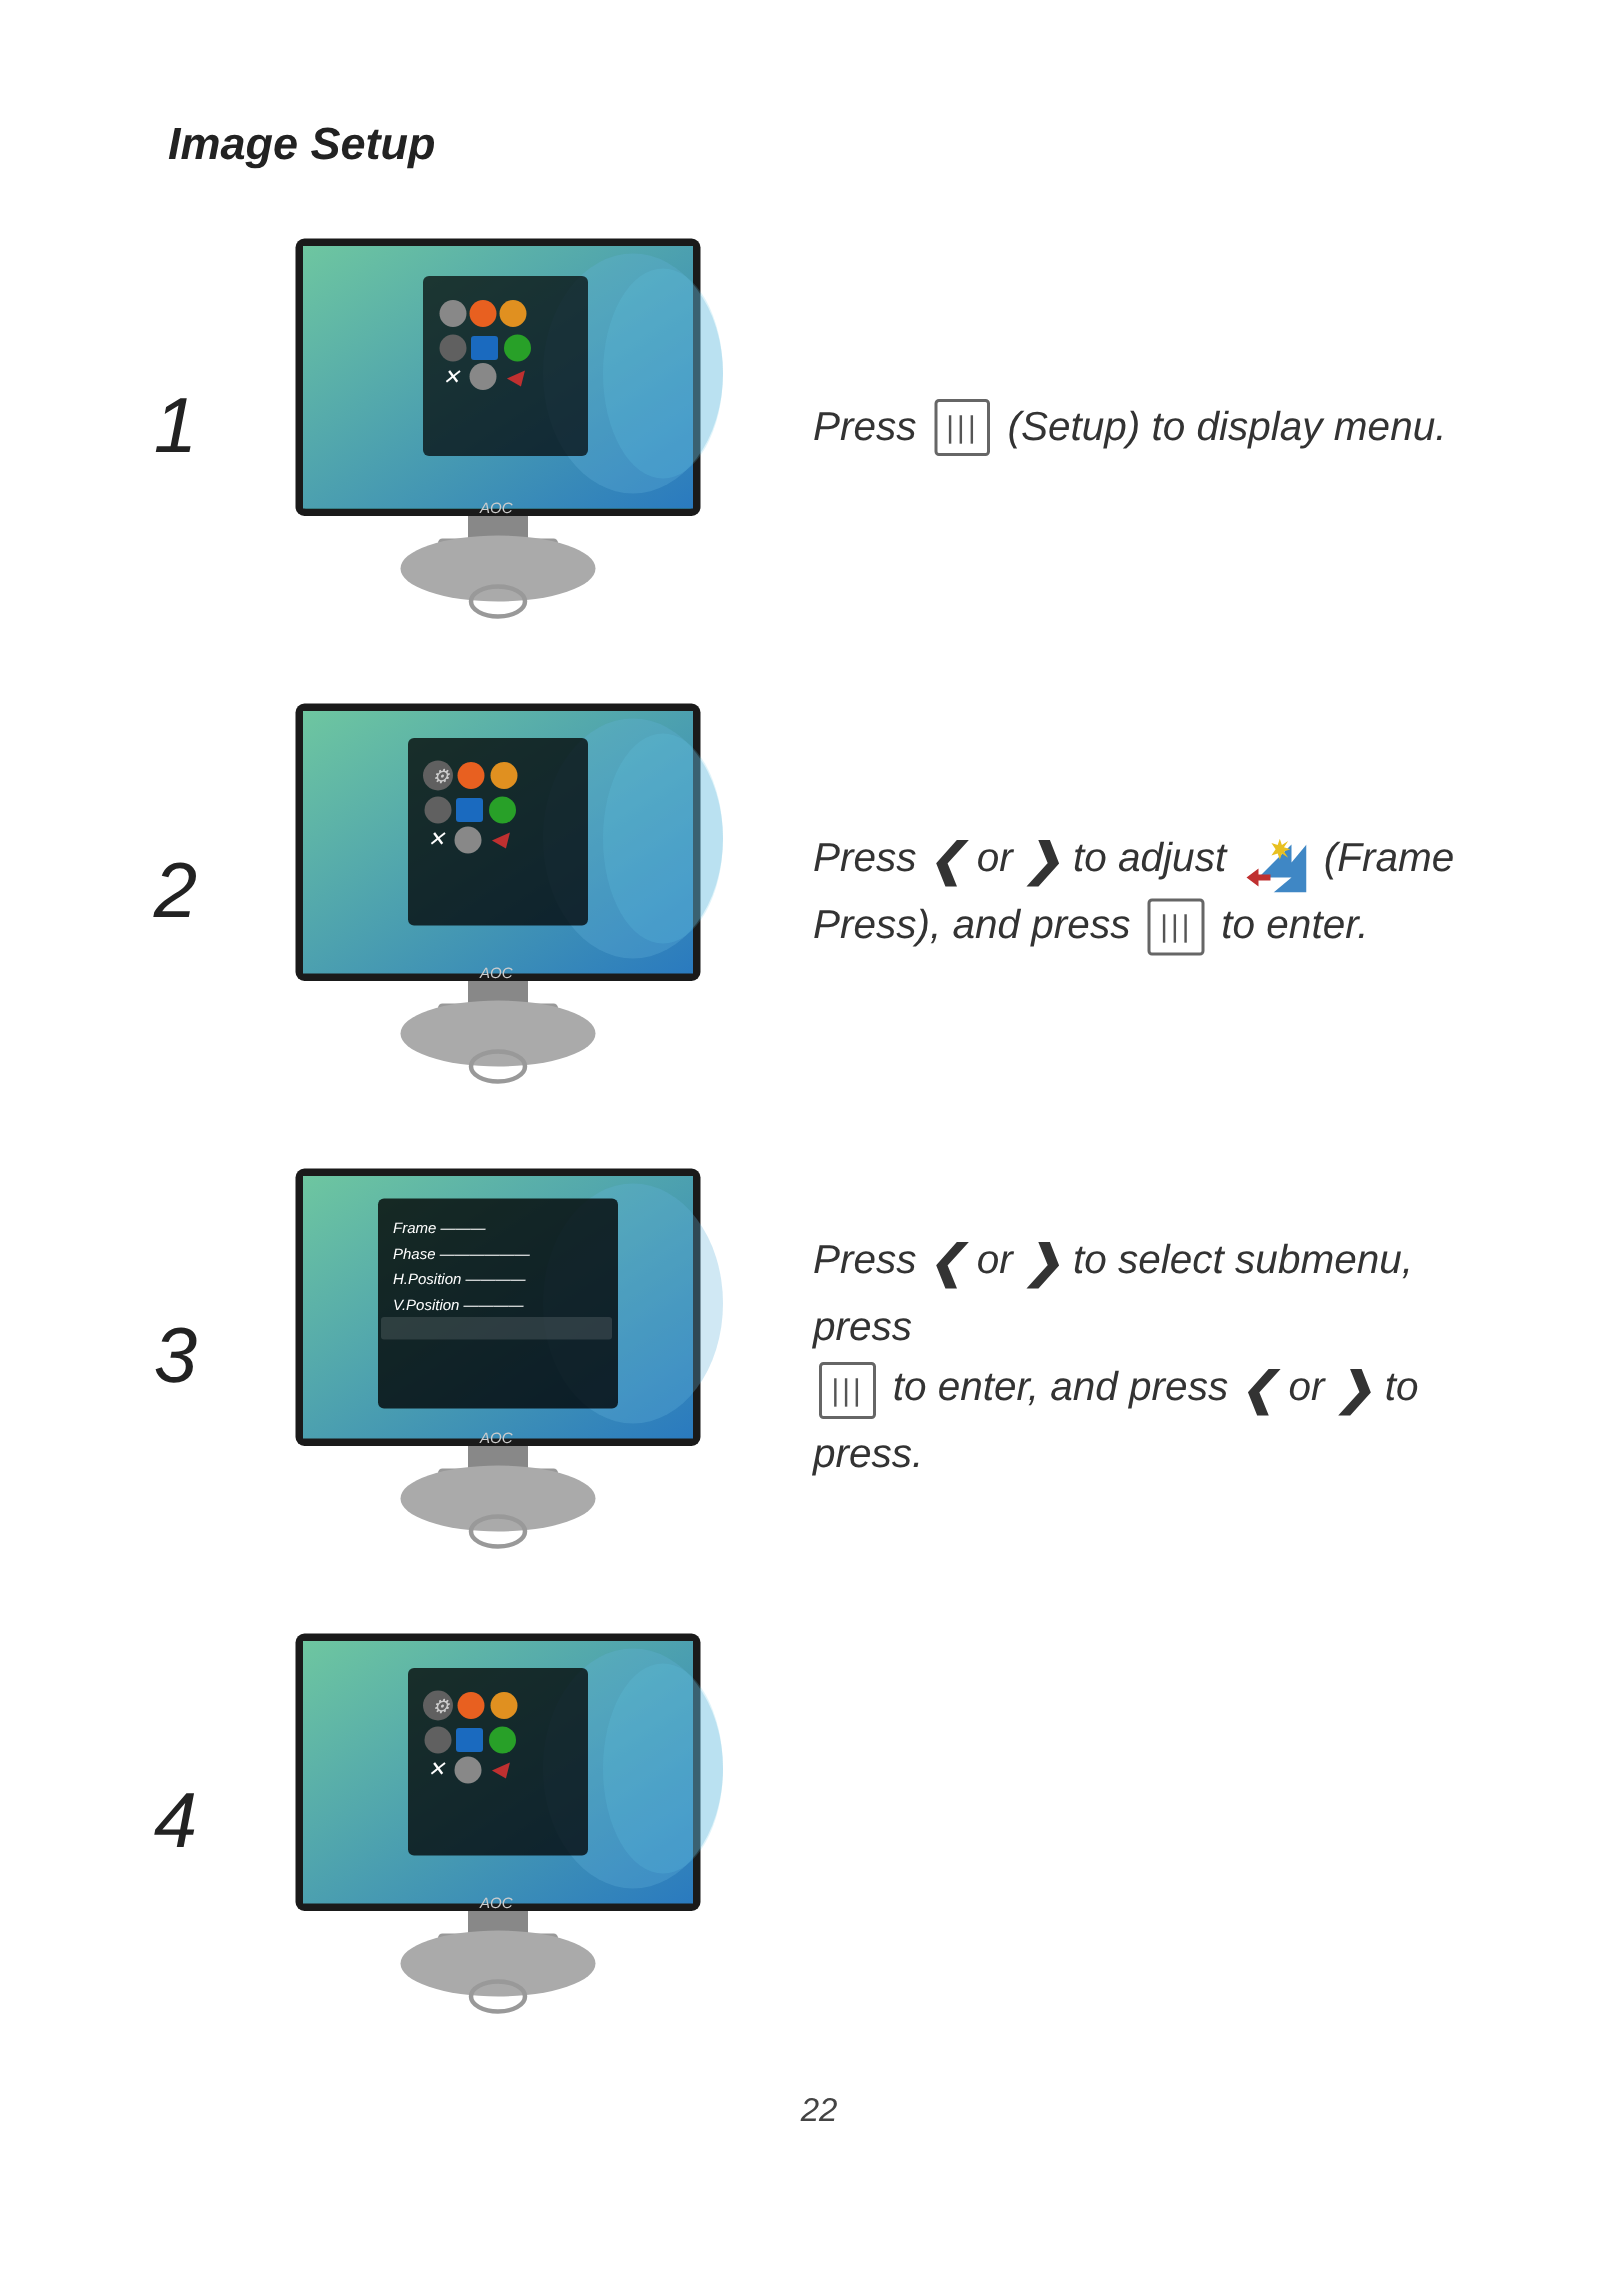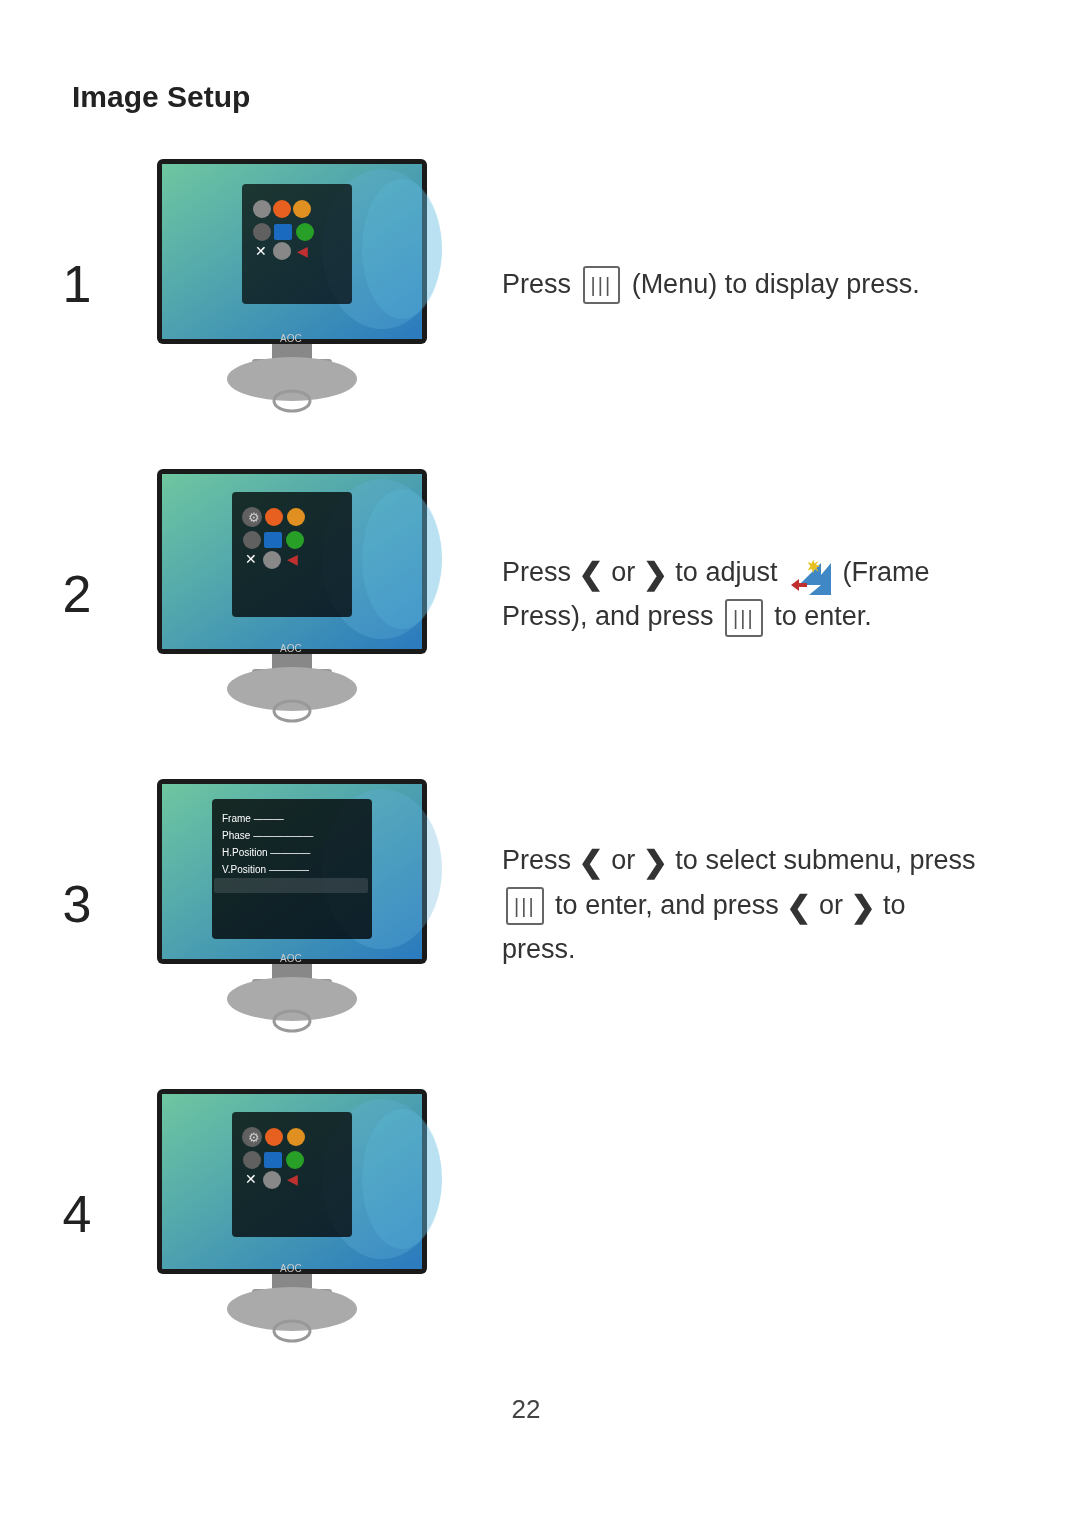--- a/index.html
+++ b/index.html
@@ -6,21 +6,22 @@
     body {
       width: 1080px;
       min-height: 1527px;
       background: #fff;
       font-family: Arial, sans-serif;
       font-size: 28px;
       color: #222;
       position: relative;
     }
     .page {
-      padding: 80px 80px 80px 52px;
+      padding: 80px 80px 80px 92px;
+      font-style: italic;
     }
     .page-title {
       font-weight: bold;
       font-size: 30px;
       margin-bottom: 40px;
       margin-left: 20px;
     }
     .step-row {
       display: flex;
       align-items: center;
@@ -48,21 +49,21 @@
     }
     .step-desc {
       flex: 1;
       font-size: 27px;
       line-height: 1.5;
       color: #333;
       padding-left: 20px;
     }
     .page-num {
       text-align: center;
-      font-size: 26px;
+      font-size: 22px;
       color: #444;
       margin-top: 30px;
     }
   </style>
 </head>
 <body>
 <div class="page">
 
 <div class="page-title">Image Setup</div>
 
@@ -104,21 +105,21 @@
 
       <text x="138" y="188" font-size="10" fill="#ccc" font-family="Arial">AOC</text>
 
       <ellipse cx="150" cy="247" rx="18" ry="10" fill="none" stroke="#999" stroke-width="3"></ellipse>
     </svg>
   </div>
   <div class="step-desc">
     <span>Press </span>
     
     <span style="display:inline-block; border:2px solid #666; border-radius:3px; padding:2px 6px; vertical-align:middle; margin:0 4px; font-size:20px; color:#555; letter-spacing:2px;">|||</span>
-    <span> (Menu) to display press.</span>
+    <span> (Setup) to display menu.</span>
   </div>
 </div>
 
 <div class="step-row">
   <div class="step-number">2</div>
   <div class="monitor-img">
     <svg class="monitor-svg" viewBox="0 0 300 260" xmlns="http://www.w3.org/2000/svg">
       <defs>
         <linearGradient id="bg2" x1="0%" y1="0%" x2="100%" y2="100%">
           <stop offset="0%" style="stop-color:#6ec6a0;stop-opacity:1"></stop>

